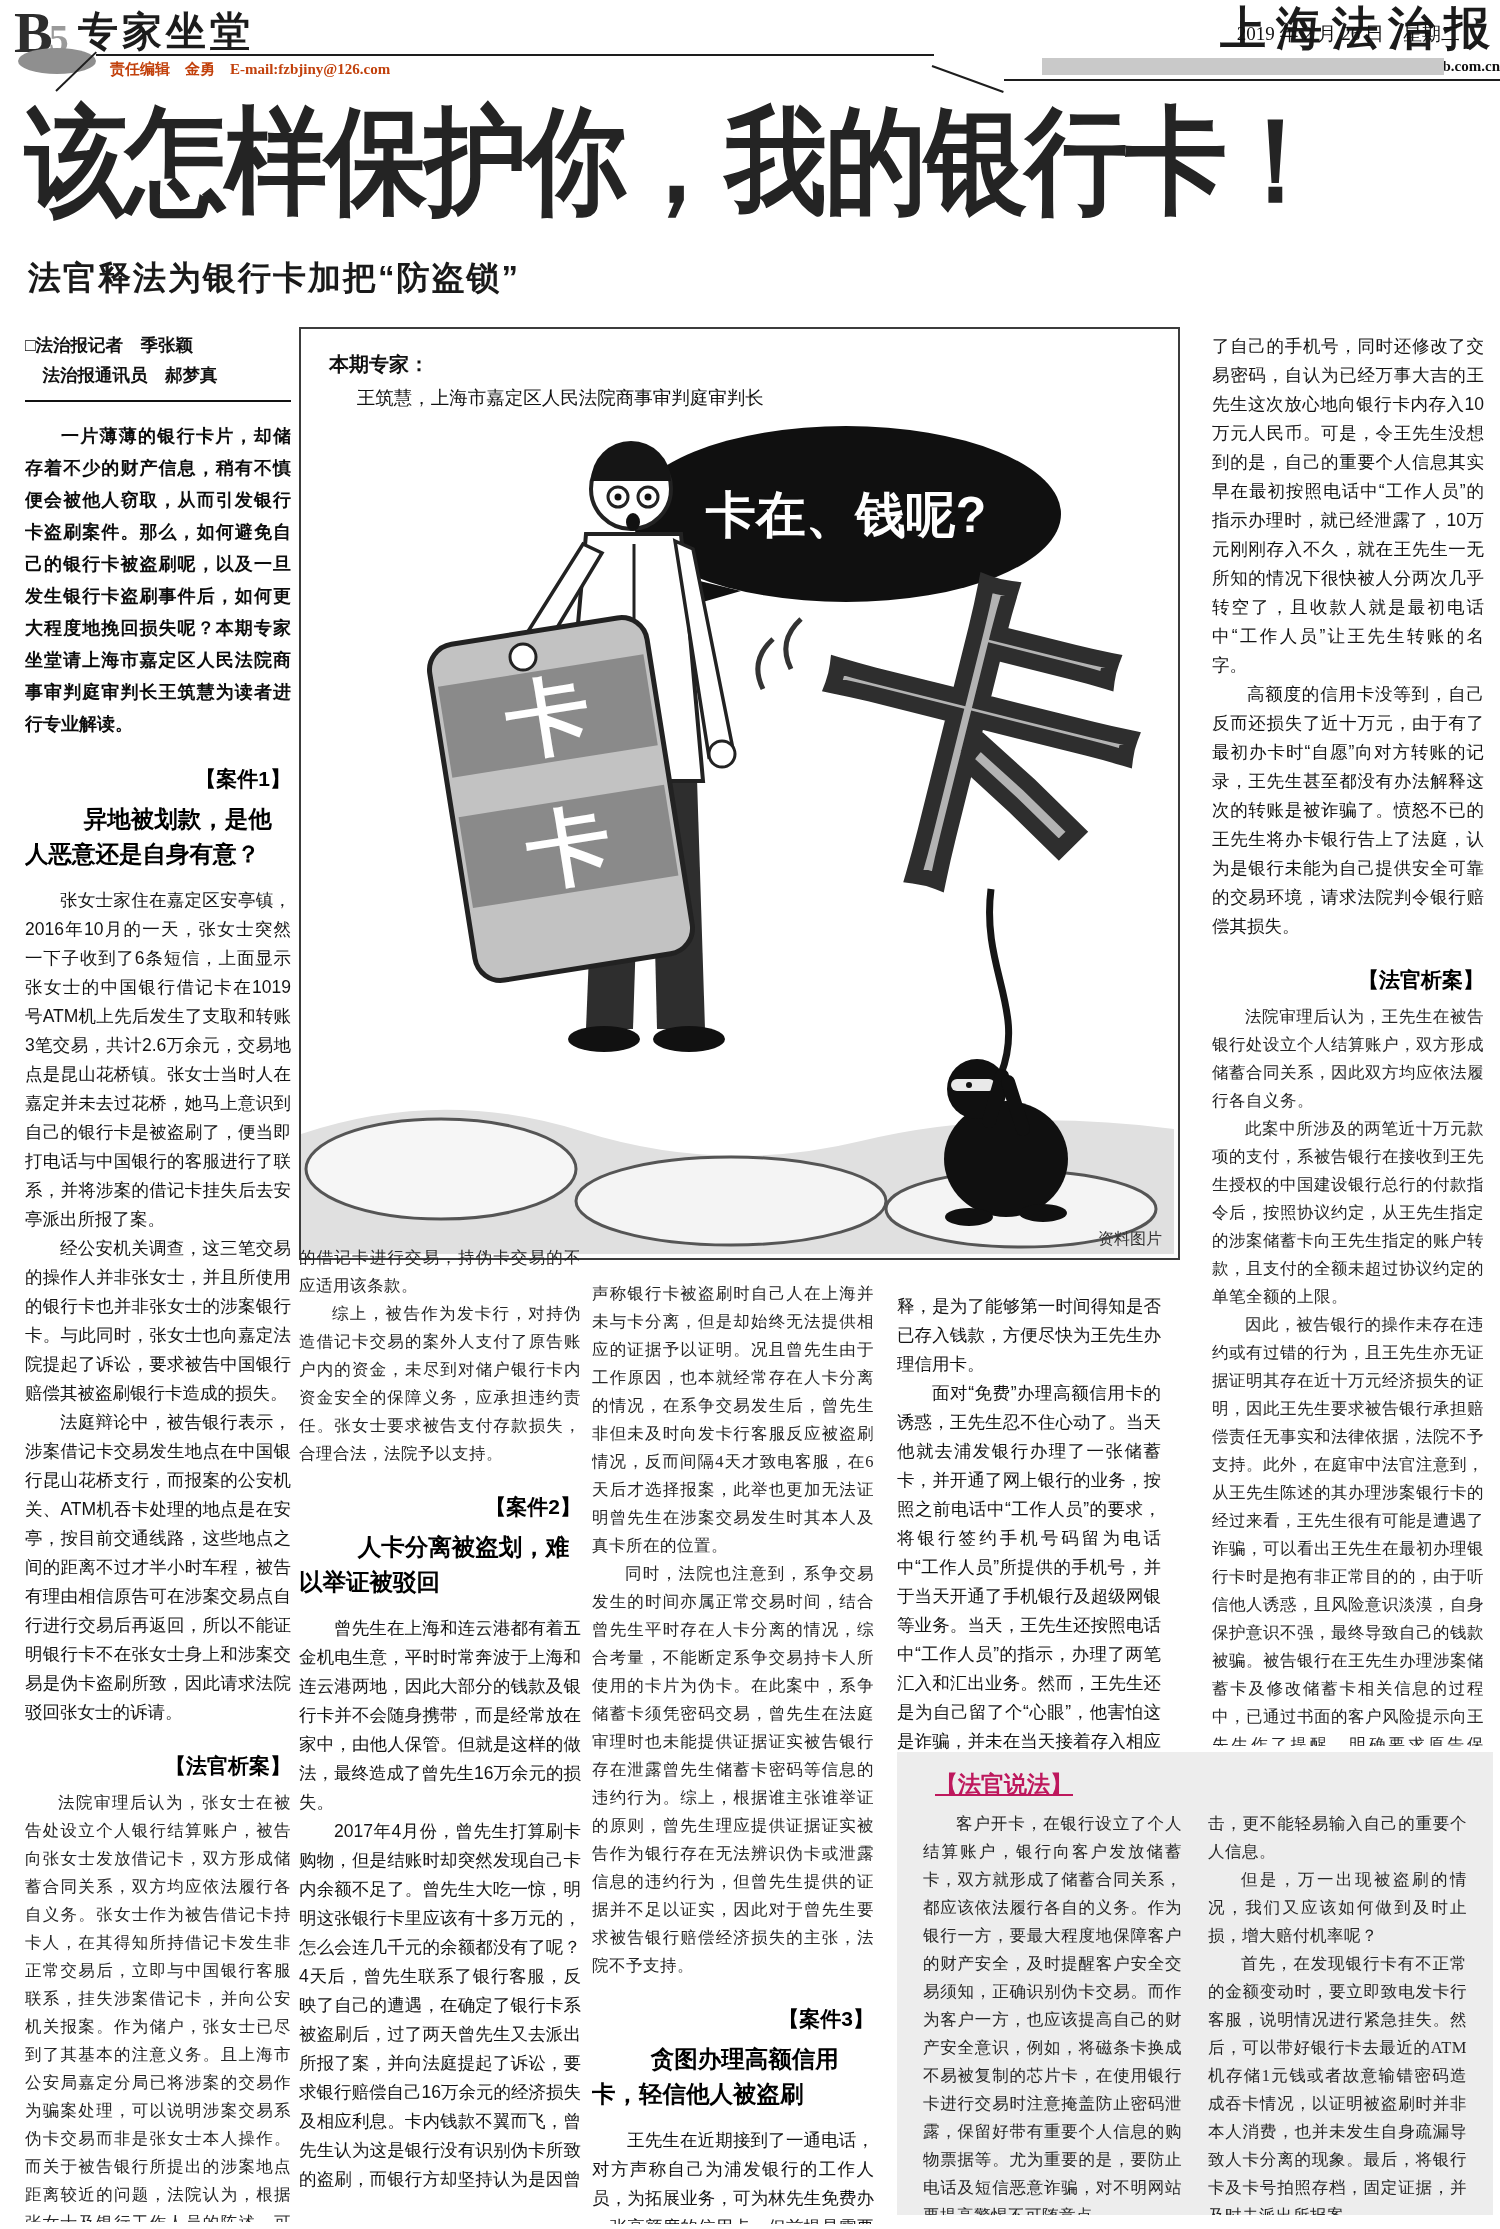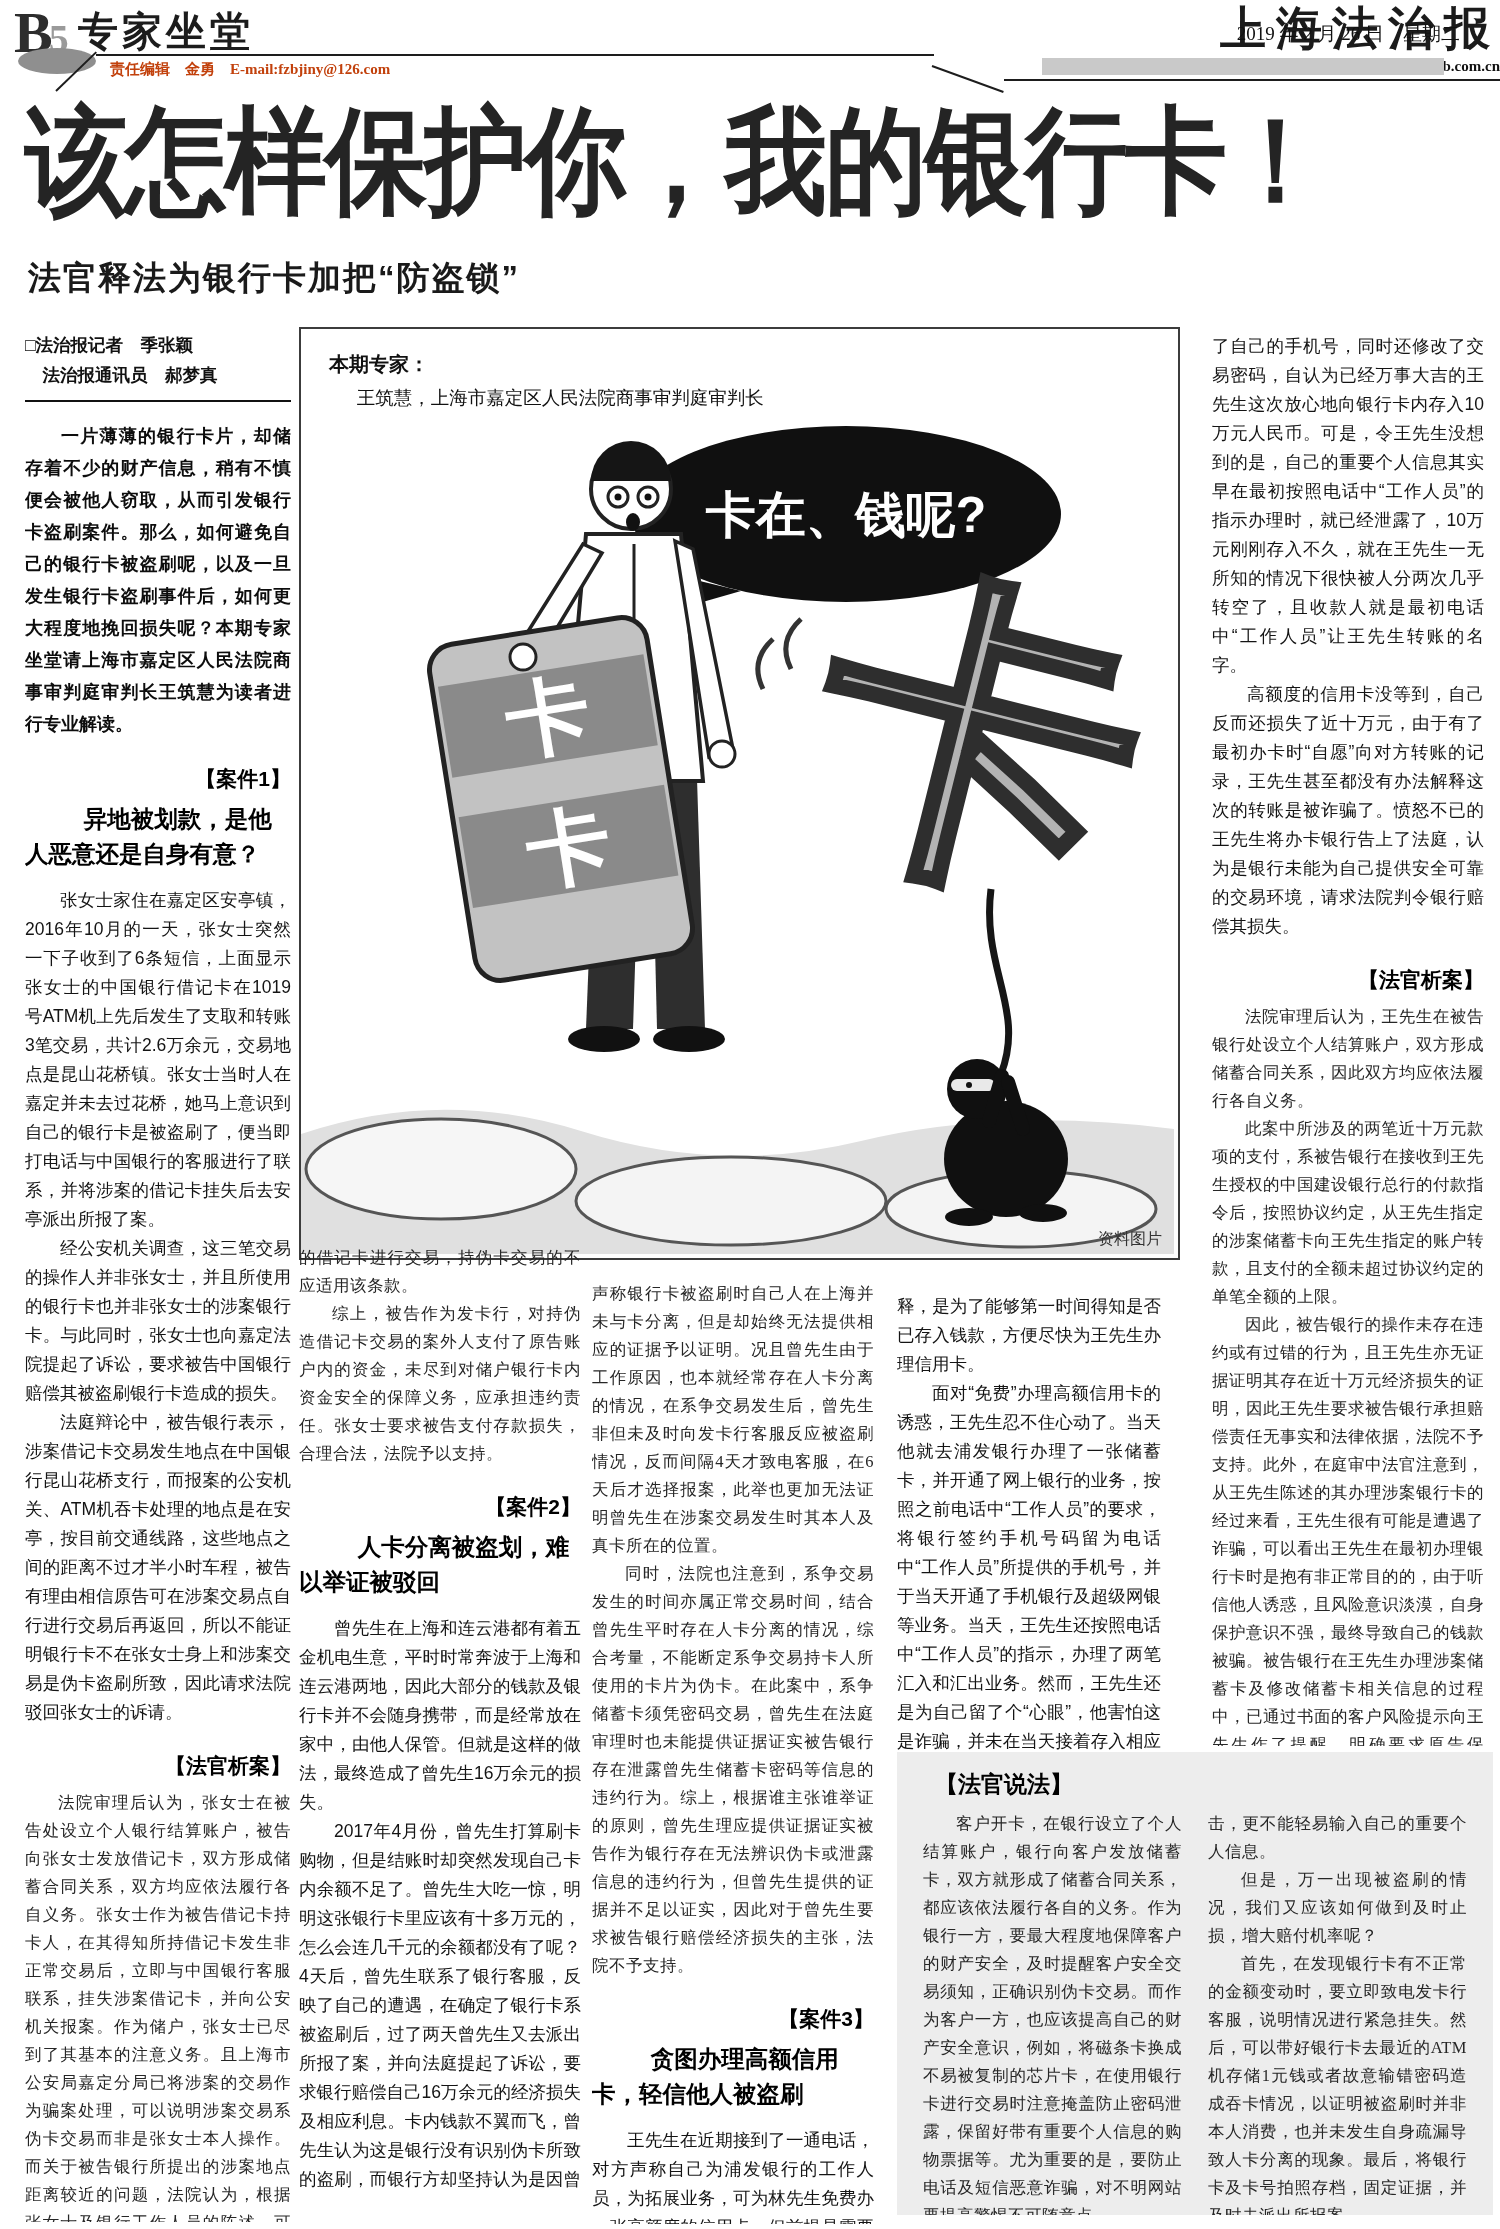--- a/index.html
+++ b/index.html
@@ -48,21 +48,21 @@
   #intro{font:bold 18px/32px "Liberation Sans","DejaVu Sans",sans-serif;text-indent:2em;text-align:justify;color:#0d0d0d;}
   
   #cartoon-box{left:299px;top:327px;width:877px;height:929px;border:2px solid #3c3c3c;background:#fff;}
   #expert-block{left:28px;top:18px;width:560px;font:18.5px/34px "Liberation Serif","DejaVu Serif",serif;color:#111;}
   #expert-block .lbl{font:bold 20px/34px "Liberation Sans","DejaVu Sans",sans-serif;}
   #expert-block .desc{text-indent:1.5em;}
   #cartoon-svg{position:absolute;left:0;top:0;}
   #photo-caption{right:16px;bottom:8px;font:16px/22px "Liberation Sans","DejaVu Sans",sans-serif;color:#333;}
   
   #judge-box{left:897px;top:1752px;width:596px;height:463px;background:#ededed;overflow:hidden;}
-  #jb-tag{font:bold 23px/28px "Liberation Sans","DejaVu Sans",sans-serif;color:#000000;margin:18px 0 12px 38px;}
+  #jb-tag{font:bold 23px/28px "Liberation Sans","DejaVu Sans",sans-serif;color:#be185d;margin:18px 0 12px 38px;text-decoration:underline;}
   #jb-cols{display:flex;gap:26px;padding:0 26px;}
   .jb-col{flex:1;overflow:hidden;}
   svg text{font-family:"Liberation Sans","DejaVu Sans",sans-serif;}
 </style>
 </head>
 <body>
 
 <div id="page">
 
   <div class="abs" id="b5-emblem">

